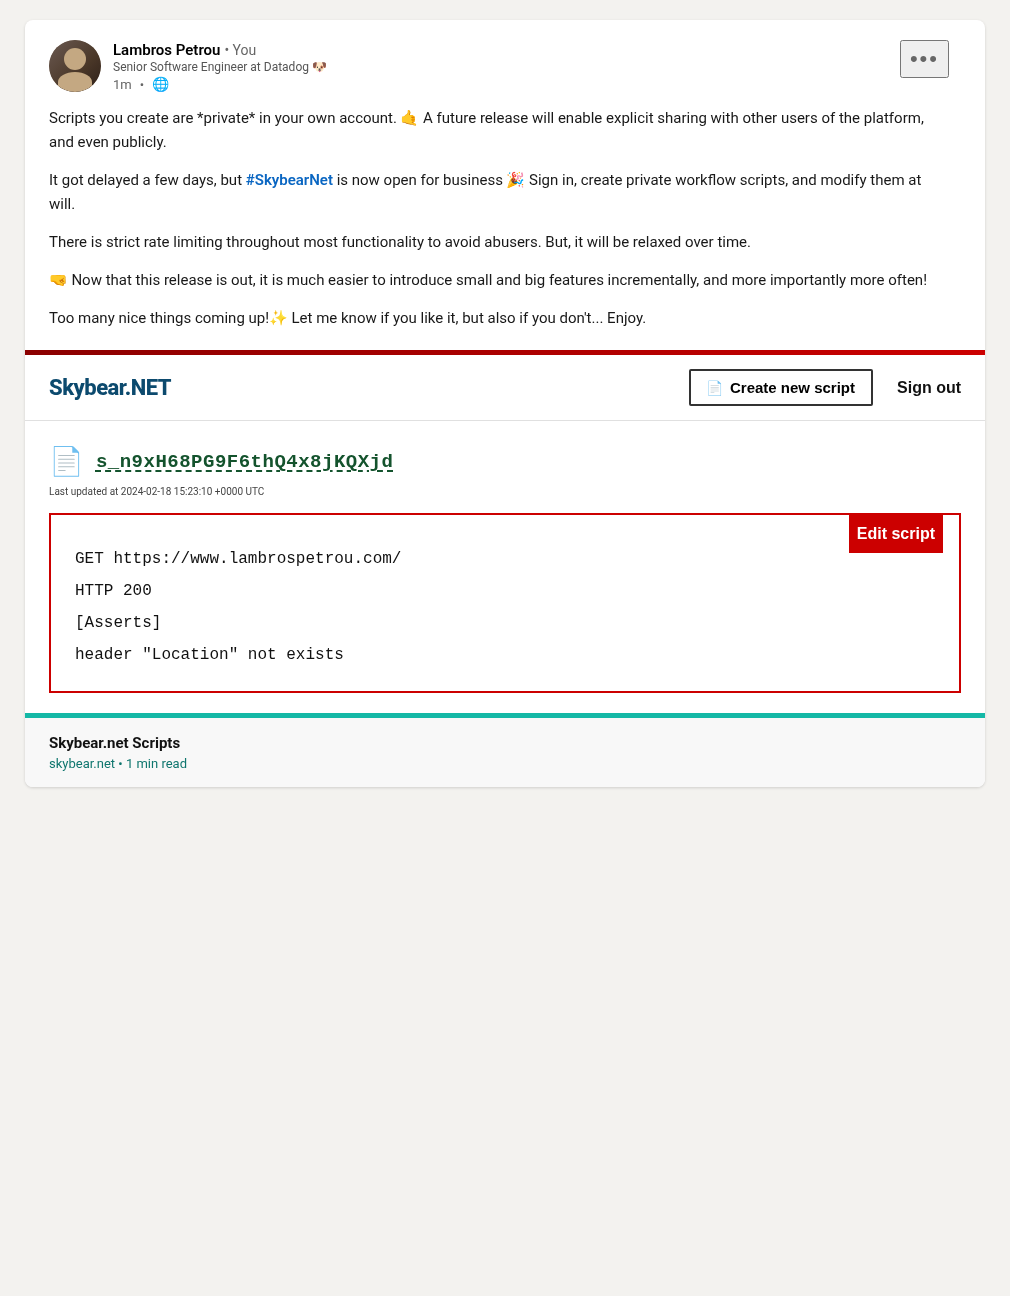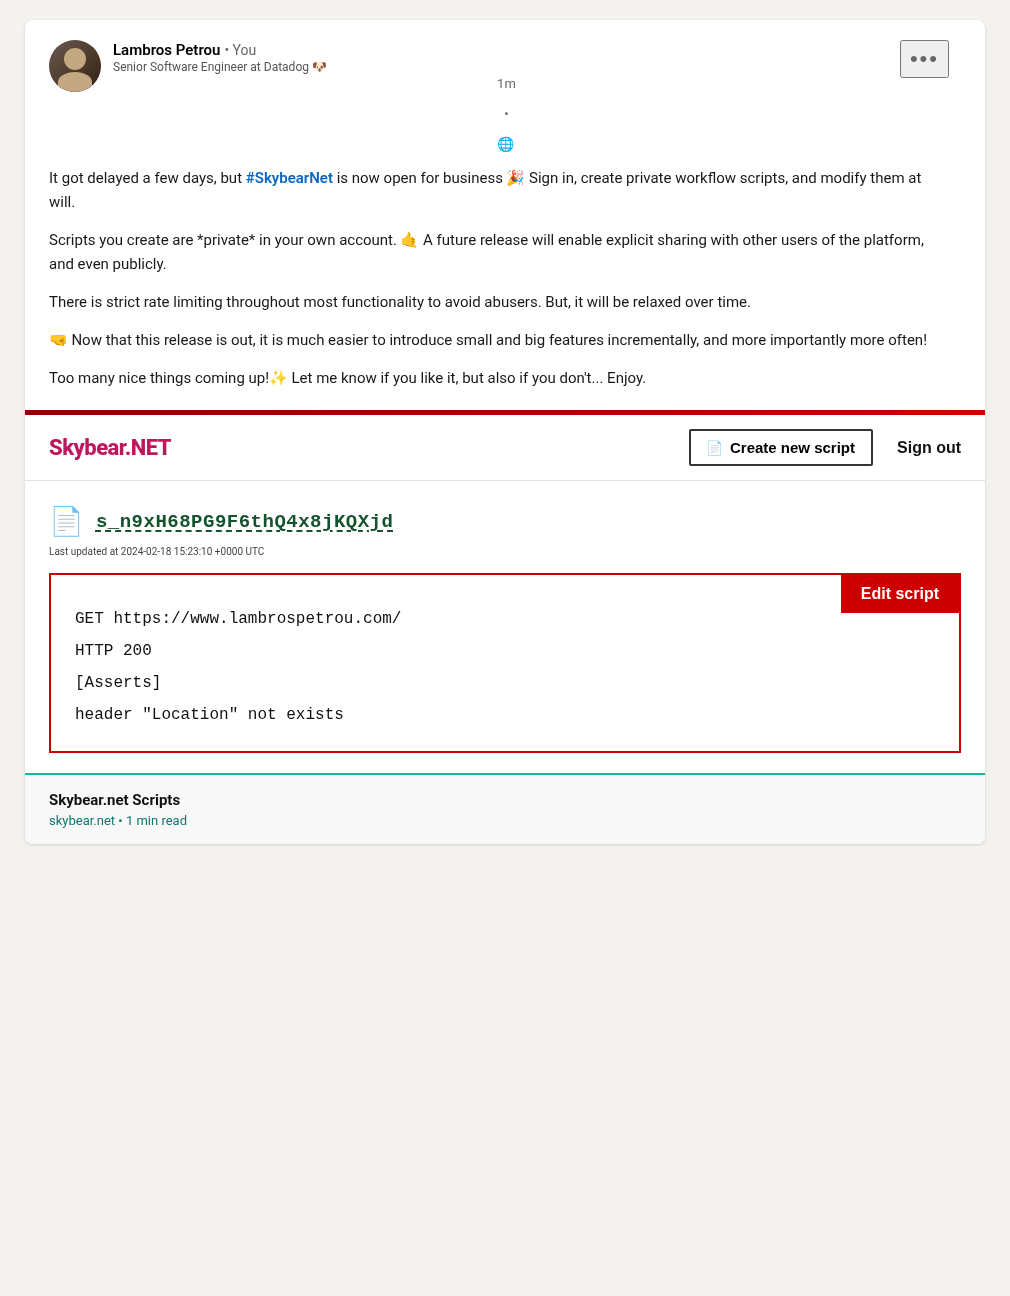--- a/index.html
+++ b/index.html
@@ -87,22 +87,21 @@
       font-size: 12px;
       color: #555;
       margin-top: 1px;
     }
     .post-meta {
       font-size: 13px;
       color: #666;
       margin-top: 2px;
       display: flex;
       align-items: center;
-      gap: 15px;
-      flex-direction: column;
+      gap: 8px;
     }
     .globe-icon {
       font-size: 14px;
     }
     .more-btn {
       font-size: 22px;
       color: #666;
       cursor: pointer;
       letter-spacing: 2px;
       padding: 4px 8px;
@@ -138,21 +137,21 @@
       background: #fff;
       border-bottom: 1px solid #e0e0e0;
     }
     .skybear-logo {
       font-size: 22px;
       font-weight: 800;
       color: #111;
       letter-spacing: -0.5px;
     }
     .skybear-logo span {
-      color: #be185d;
+      color: #0c4a6e;
     }
     .header-actions {
       display: flex;
       align-items: center;
       gap: 24px;
     }
     .create-btn {
       display: flex;
       align-items: center;
       gap: 6px;
@@ -211,42 +210,42 @@
     
     .code-block {
       border: 2px solid #cc0000;
       padding: 20px 24px;
       position: relative;
       background: #fff;
     }
     .edit-script-btn {
       position: absolute;
       top: 0;
-      right: 0;
+      right: 16px;
       background: #cc0000;
       color: #fff;
       border: none;
-      padding: 10px 20px;
+      padding: 10px 8px;
       font-size: 16px;
       font-weight: 600;
       cursor: pointer;
     }
     .code-content {
       font-family: "Courier New", Courier, monospace;
       font-size: 16px;
       line-height: 2;
       color: #111;
       margin-top: 8px;
     }
 
     
     .post-footer {
       padding: 16px 24px;
       background: #f8f8f8;
-      border-top: 2px solid #14b8a6;
+      border-top: 5px solid #14b8a6;
     }
     .footer-title {
       font-size: 15px;
       font-weight: 700;
       color: #111;
       margin-bottom: 4px;
     }
     .footer-sub {
       font-size: 13px;
       color: #0f766e;
@@ -271,22 +270,22 @@
         <div class="post-meta">
           <span>1m</span>
           <span>•</span>
           <span class="globe-icon">🌐</span>
         </div>
       </div>
       <button class="more-btn">•••</button>
     </div>
 
     <div class="post-body">
+      <p>Scripts you create are *private* in your own account. 🤙 A future release will enable explicit sharing with other users of the platform, and even publicly.</p>
       <p>It got delayed a few days, but <span class="hashtag">#SkybearNet</span> is now open for business 🎉 Sign in, create private workflow scripts, and modify them at will.</p>
-      <p>Scripts you create are *private* in your own account. 🤙 A future release will enable explicit sharing with other users of the platform, and even publicly.</p>
       <p>There is strict rate limiting throughout most functionality to avoid abusers. But, it will be relaxed over time.</p>
       <p>🤜 Now that this release is out, it is much easier to introduce small and big features incrementally, and more importantly more often!</p>
       <p>Too many nice things coming up!✨ Let me know if you like it, but also if you don't... Enjoy.</p>
     </div>
   </div>
 
   <div class="divider-bar"></div>
 
   <div class="skybear-header">
     <div class="skybear-logo">

